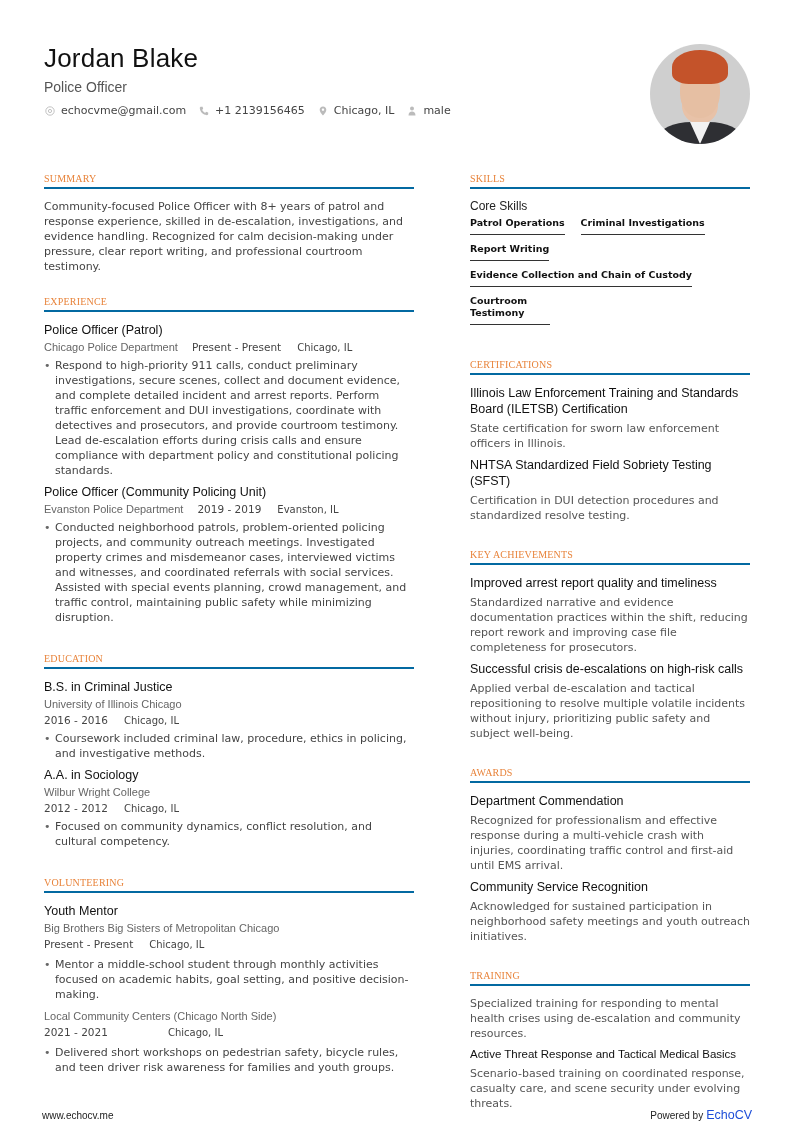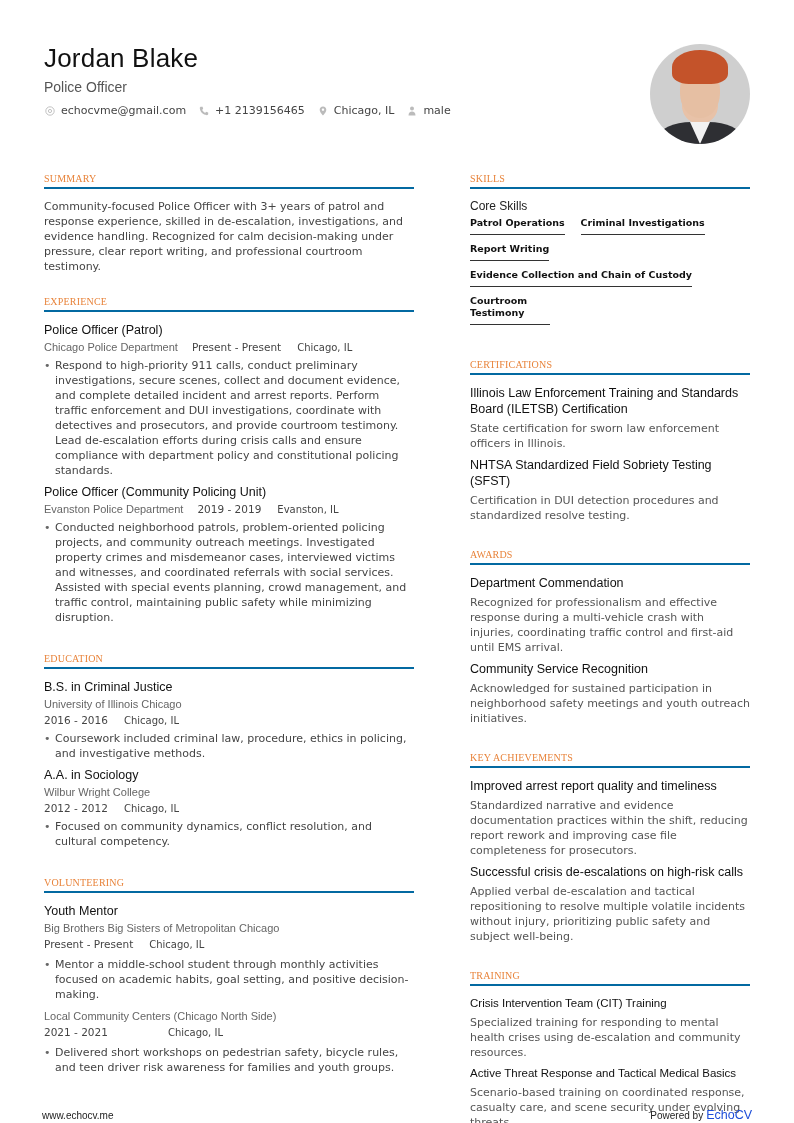--- a/index.html
+++ b/index.html
@@ -106,21 +106,21 @@
     <div class="collar"></div>
     <div class="face"></div>
     <div class="hair"></div>
   </div>
 
   <div class="col-left">
 
     <div class="section">
       <div class="sec-head">Summary</div>
       <div class="sec-body">
-        <p class="para">Community-focused Police Officer with 3+ years of patrol and response experience, skilled in de-escalation, investigations, and evidence handling. Recognized for calm decision-making under pressure, clear report writing, and professional courtroom testimony.</p>
+        <p class="para">Community-focused Police Officer with 8+ years of patrol and response experience, skilled in de-escalation, investigations, and evidence handling. Recognized for calm decision-making under pressure, clear report writing, and professional courtroom testimony.</p>
       </div>
     </div>
 
     <div class="section" style="margin-top:12px;">
       <div class="sec-head">Experience</div>
       <div class="sec-body">
         <div class="entry">
           <div class="e-title">Police Officer (Patrol)</div>
           <div class="inline-row">
             <span class="e-sub">Chicago Police Department</span>
@@ -225,43 +225,42 @@
       <div class="sec-head">Certifications</div>
       <div class="sec-body">
         <div class="r-title">Illinois Law Enforcement Training and Standards Board (ILETSB) Certification</div>
         <div class="r-desc">State certification for sworn law enforcement officers in Illinois.</div>
         <div class="r-title">NHTSA Standardized Field Sobriety Testing (SFST)</div>
         <div class="r-desc">Certification in DUI detection procedures and standardized resolve testing.</div>
       </div>
     </div>
 
     <div class="section" style="margin-top:26px;">
+      <div class="sec-head">Key Achievements</div>
+      <div class="sec-body">
+        <div class="r-title">Improved arrest report quality and timeliness</div>
+        <div class="r-desc">Standardized narrative and evidence documentation practices within the shift, reducing report rework and improving case file completeness for prosecutors.</div>
+        <div class="r-title">Successful crisis de-escalations on high-risk calls</div>
+        <div class="r-desc">Applied verbal de-escalation and tactical repositioning to resolve multiple volatile incidents without injury, prioritizing public safety and subject well-being.</div>
+      </div>
+    </div>
+
+    <div class="section" style="margin-top:26px;">
       <div class="sec-head">Awards</div>
       <div class="sec-body">
         <div class="r-title">Department Commendation</div>
         <div class="r-desc">Recognized for professionalism and effective response during a multi-vehicle crash with injuries, coordinating traffic control and first-aid until EMS arrival.</div>
         <div class="r-title">Community Service Recognition</div>
         <div class="r-desc">Acknowledged for sustained participation in neighborhood safety meetings and youth outreach initiatives.</div>
       </div>
     </div>
 
     <div class="section" style="margin-top:26px;">
-      <div class="sec-head">Key Achievements</div>
-      <div class="sec-body">
-        <div class="r-title">Improved arrest report quality and timeliness</div>
-        <div class="r-desc">Standardized narrative and evidence documentation practices within the shift, reducing report rework and improving case file completeness for prosecutors.</div>
-        <div class="r-title">Successful crisis de-escalations on high-risk calls</div>
-        <div class="r-desc">Applied verbal de-escalation and tactical repositioning to resolve multiple volatile incidents without injury, prioritizing public safety and subject well-being.</div>
-      </div>
-    </div>
-
-    <div class="section" style="margin-top:26px;">
       <div class="sec-head">Training</div>
       <div class="sec-body">
-        <div class="t-title">Crisis Intervention Team (CIT) Training</div>
         <div class="r-desc">Specialized training for responding to mental health crises using de-escalation and community resources.</div>
         <div class="t-title">Active Threat Response and Tactical Medical Basics</div>
         <div class="r-desc">Scenario-based training on coordinated response, casualty care, and scene security under evolving threats.</div>
       </div>
     </div>
   </div>
 
   <div class="footer">
     <span class="url">www.echocv.me</span>
     <span>

